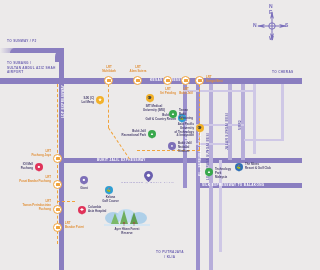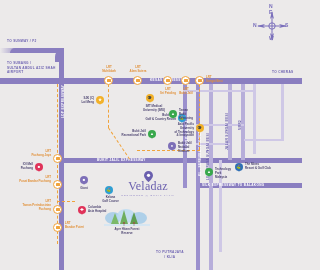--- a/index.html
+++ b/index.html
@@ -335,21 +335,20 @@
   <div class="poi-name center" style="left:96px;top:228px;width:62px;">Ayer Hitam Forest
 Reserve</div>
 
   <div id="brand">
     <div class="mark">
       <svg width="9" height="11" viewBox="0 0 9 11">
         <path d="M4.5 0 C2 0 0 2 0 4.4 C0 7.3 4.5 11 4.5 11 C4.5 11 9 7.3 9 4.4 C9 2 7 0 4.5 0 Z" fill="#6a5fae"></path>
         <circle cx="4.5" cy="4.3" r="1.6" fill="#ffffff"></circle>
       </svg>
     </div>
-    <div class="word">Veladaz</div>
     <div class="tag">RESIDENCE @ BUKIT JALIL</div>
   </div>
 
   <div id="compass">
     <svg width="40" height="40" viewBox="0 0 40 40">
       <line x1="20" y1="6" x2="20" y2="34" stroke="#7a6fbb" stroke-width="1"></line>
       <line x1="6" y1="20" x2="34" y2="20" stroke="#7a6fbb" stroke-width="1"></line>
       <polygon points="20,5 22,13 20,11 18,13" fill="#7a6fbb"></polygon>
       <polygon points="20,35 22,27 20,29 18,27" fill="#7a6fbb"></polygon>
       <polygon points="5,20 13,18 11,20 13,22" fill="#7a6fbb"></polygon>

